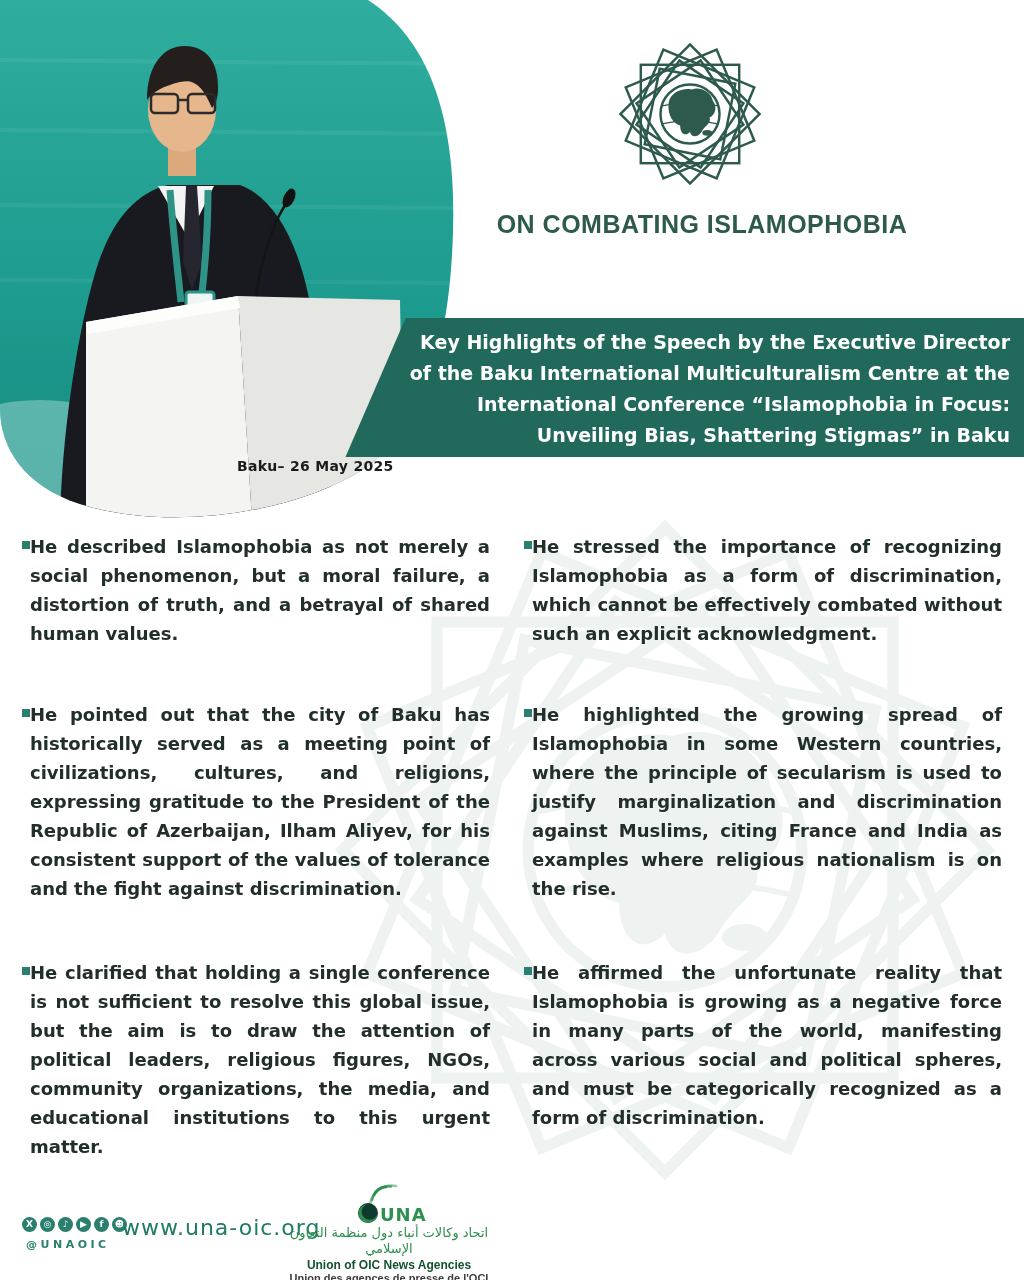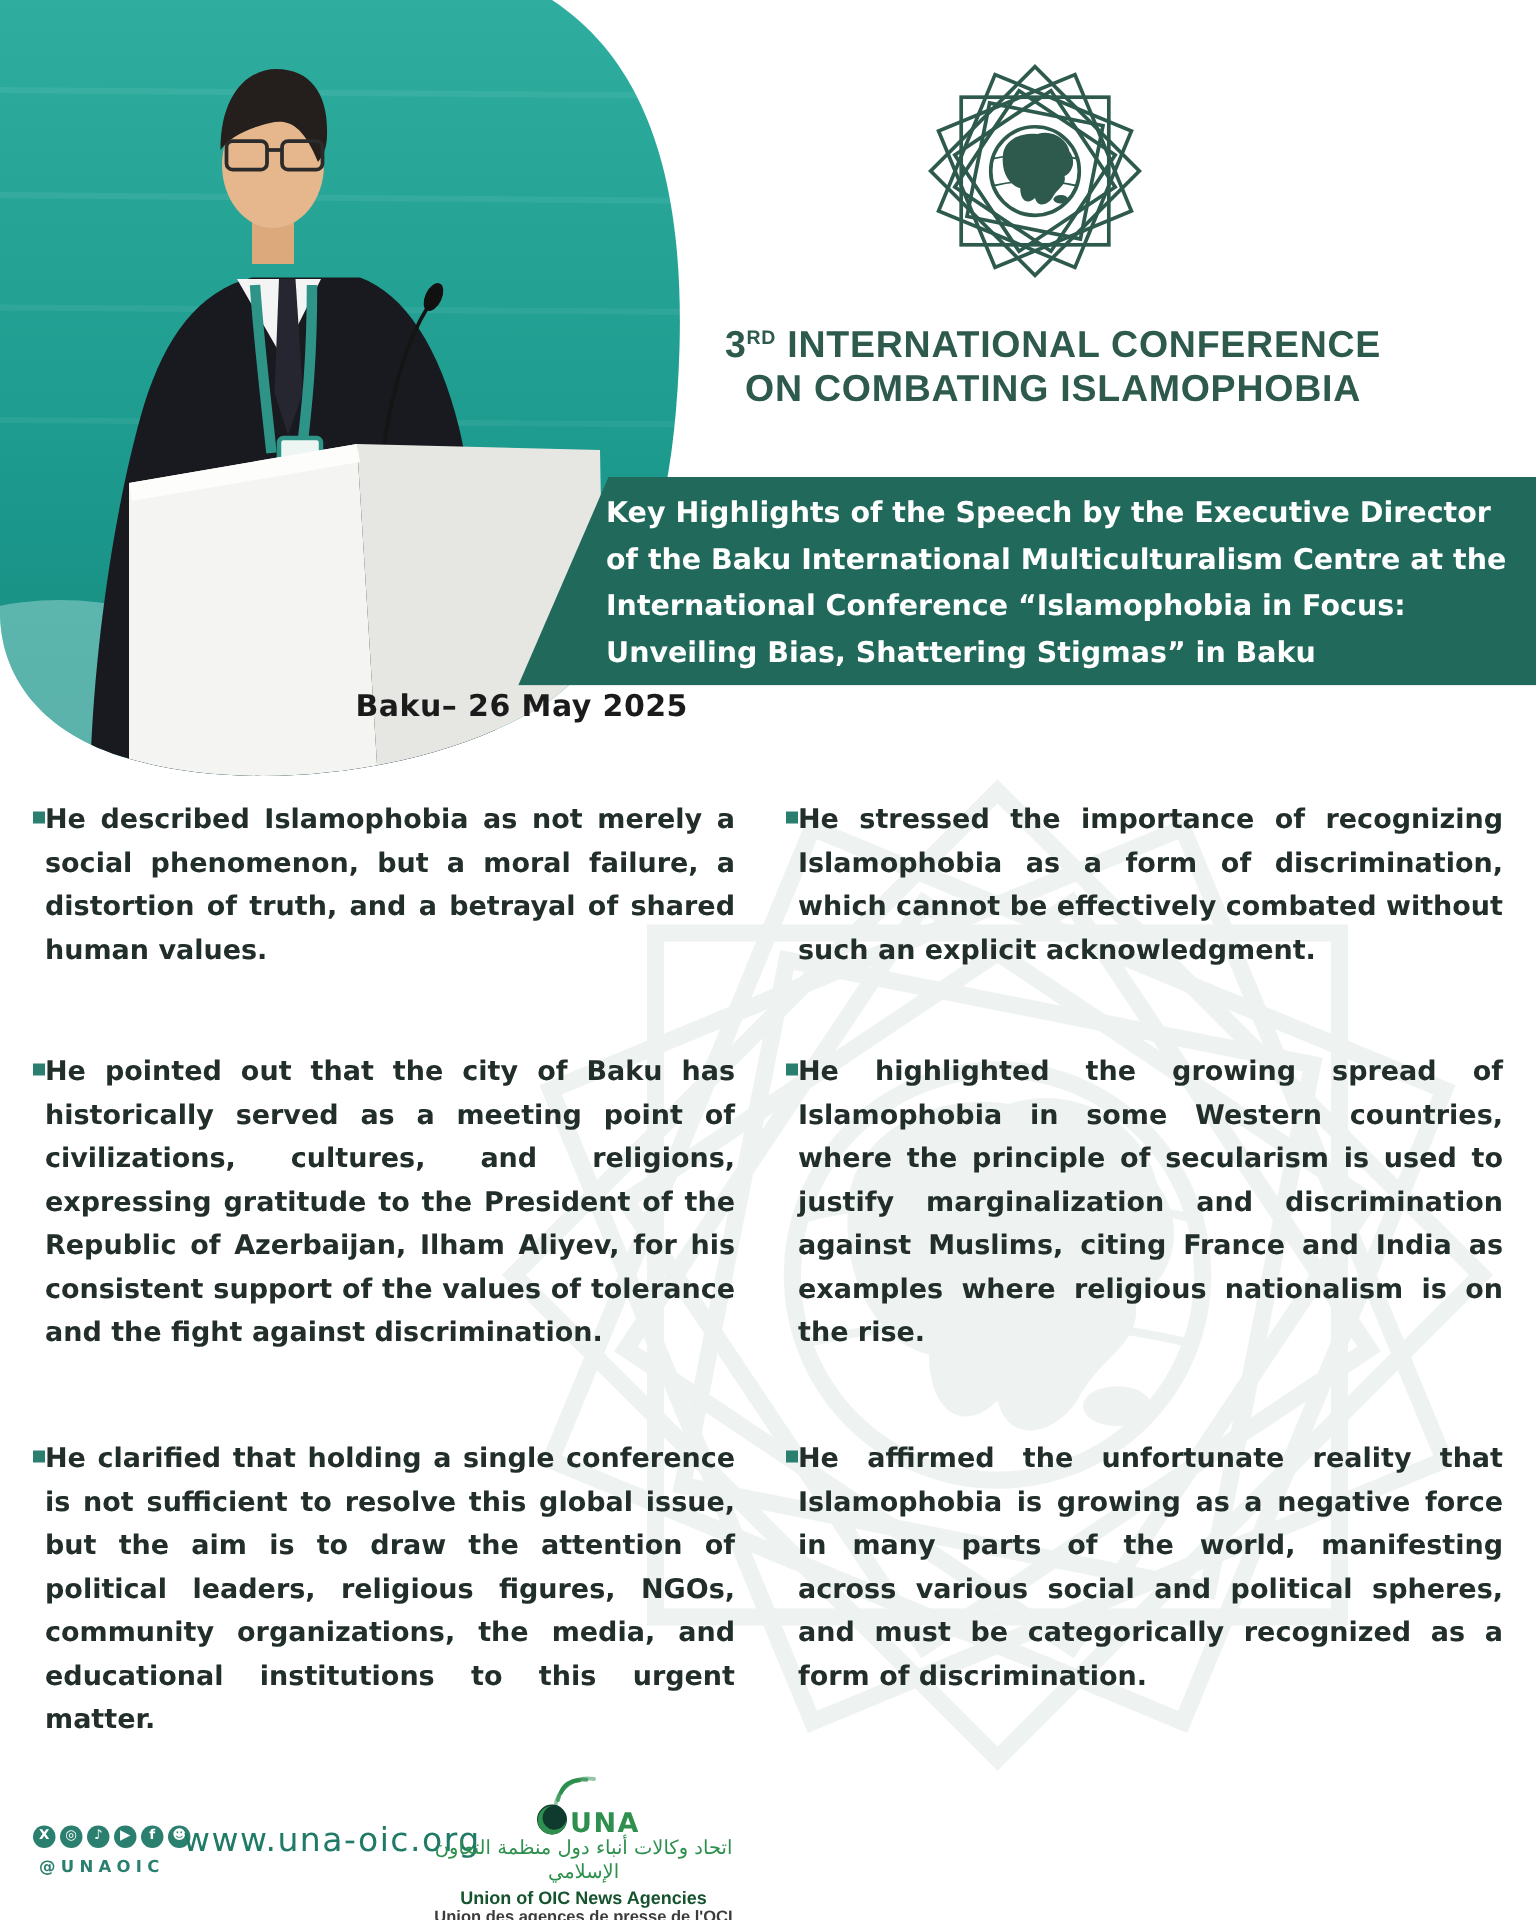--- a/index.html
+++ b/index.html
@@ -8,26 +8,26 @@
 
   
   .photo-wrap{position:absolute;left:0;top:0;z-index:3;}
   .conf-logo{position:absolute;left:608px;top:32px;z-index:2;color:#2d5a4d;}
   .conf-title{position:absolute;left:392px;top:210px;width:620px;z-index:2;text-align:center;
               color:#2d5a4d;font-size:25px;font-weight:600;line-height:29px;letter-spacing:.5px;}
   .conf-title sup{font-size:13px;font-weight:700;}
 
   
   .banner{position:absolute;left:340px;top:318px;width:684px;height:139px;z-index:4;
-          background:#20695b;box-sizing:border-box;padding:9px 2px 0 64px;
+          background:#20695b;box-sizing:border-box;padding:9px 14px 0 64px;
           clip-path:polygon(9.6% 0,100% 0,100% 100%,0.8% 100%);
-          color:#ffffff;font-weight:bold;font-size:19px;line-height:31px;text-align:left;
+          color:#ffffff;font-weight:bold;font-size:19px;line-height:31px;text-align:right;
           font-family:"DejaVu Sans",sans-serif;}
   .dateline{position:absolute;left:237px;top:458px;z-index:5;color:#1b1b1b;
-            font-family:"DejaVu Sans",sans-serif;font-weight:bold;font-size:20px;letter-spacing:.3px;}
+            font-family:"DejaVu Sans",sans-serif;font-weight:bold;font-size:14px;letter-spacing:.3px;}
 
   
   .watermark{position:absolute;left:285px;top:470px;z-index:1;opacity:.08;color:#33695c;}
 
   
   .bullet{position:absolute;display:flex;z-index:5;}
   .bullet .sq{flex:none;width:8px;height:8px;background:#2a7f6e;margin-top:9px;}
   .bullet p{margin:0;text-align:justify;font-family:"DejaVu Sans",sans-serif;font-weight:bold;
             font-size:18px;line-height:29px;color:#222e2a;}
   .col-l{left:22px;width:468px;}
@@ -127,21 +127,20 @@
         <path d="M256,296 C262,258 272,226 285,205" fill="none" stroke="#151515" stroke-width="2.5"></path>
         <ellipse cx="289" cy="198" rx="5.5" ry="10" transform="rotate(25 289 198)" fill="#111111"></ellipse>
       </g>
     </g>
   </svg>
 
   <svg class="conf-logo" width="164" height="164">
     <use href="#starlogo"></use>
   </svg>
   <div class="conf-title">
-    <div><span>3</span><sup>RD</sup><span> INTERNATIONAL CONFERENCE</span></div>
     <div>ON COMBATING ISLAMOPHOBIA</div>
   </div>
 
   <div class="banner">
     <div>Key Highlights of the Speech by the Executive Director</div>
     <div>of the Baku International Multiculturalism Centre at the</div>
     <div>International Conference “Islamophobia in Focus:</div>
     <div>Unveiling Bias, Shattering Stigmas” in Baku</div>
   </div>
   <div class="dateline">Baku– 26 May 2025</div>

